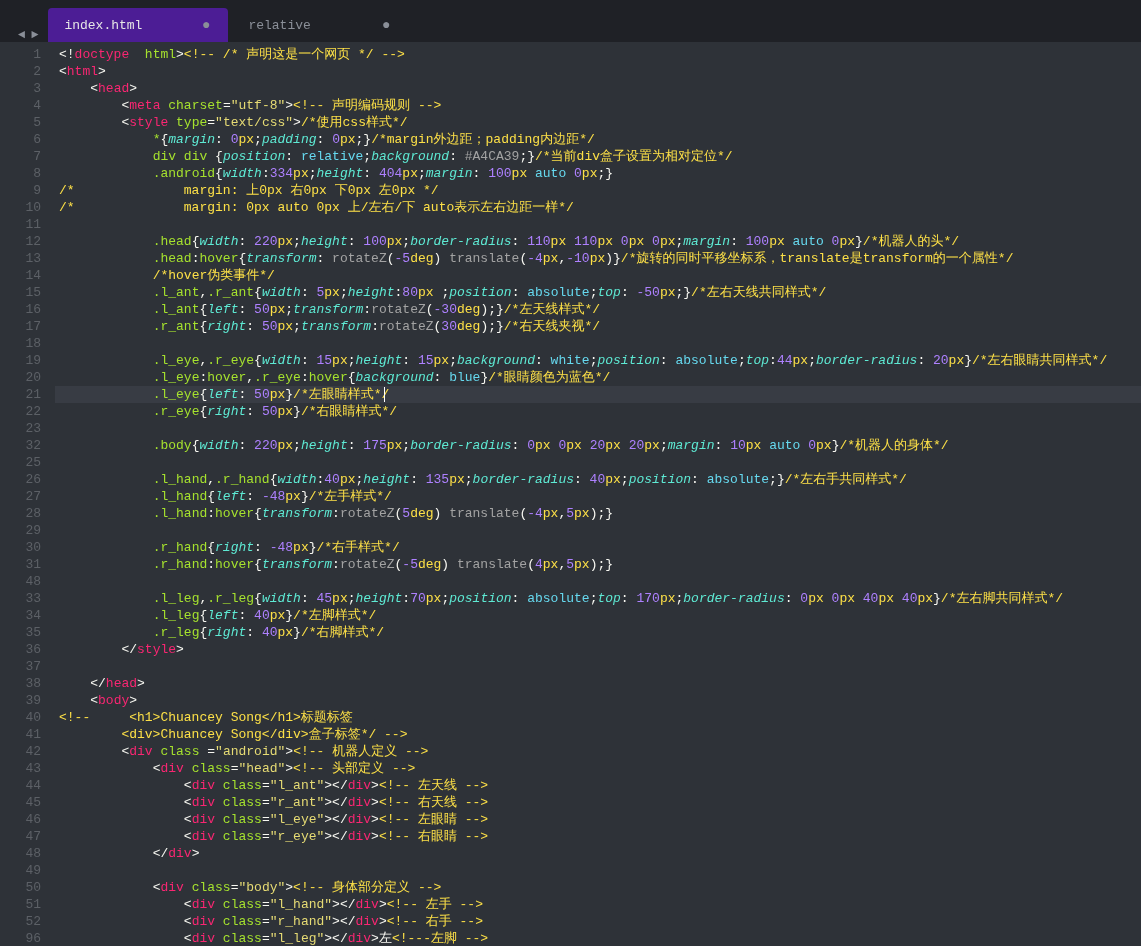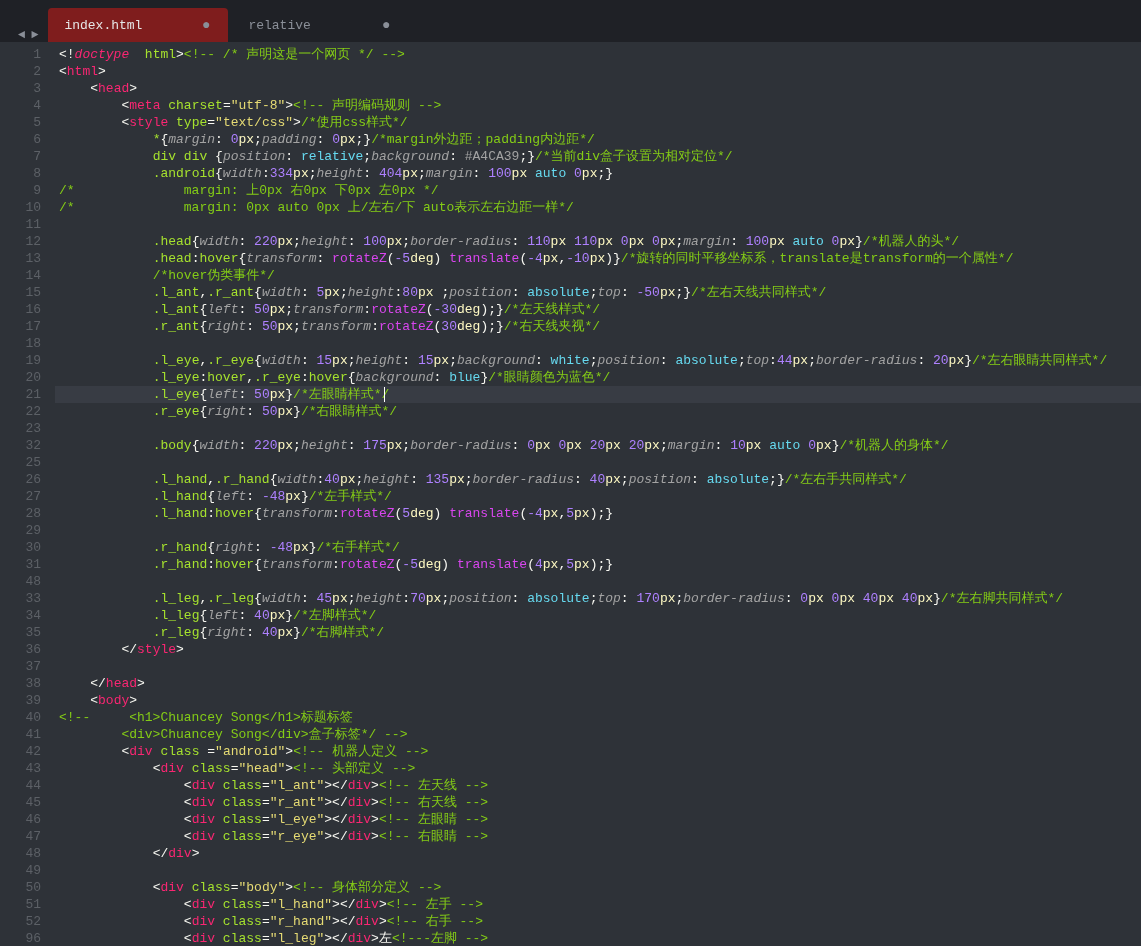--- a/index.html
+++ b/index.html
@@ -2,44 +2,44 @@
 <html><head>
 <meta charset="utf-8">
 <style>
 * { margin:0; padding:0; box-sizing:border-box; }
 body { background:#2e3238; font-family:Consolas,"Courier New",monospace; font-size:13px; color:#c5c8c6; overflow:hidden; width:1141px; height:946px; }
 .topbar { display:flex; align-items:center; background:#1f2126; height:8px; }
 .tabs { display:flex; align-items:flex-end; background:#1f2126; height:34px; padding-left:8px; }
 .nav-arrows { display:flex; gap:6px; padding:0 10px; color:#8a8f98; }
 .nav-arrows span { font-size:12px; cursor:pointer; }
 .tab { display:flex; align-items:center; height:34px; padding:0 18px 0 20px; color:#8a8f98; border-top-left-radius:4px; border-top-right-radius:4px; position:relative; min-width:180px; }
-.tab.active { background:#7f1d1d; color:#e6e6e6;padding-left:16px; }
+.tab.active { background:#4c1d95; color:#e6e6e6;padding-left:16px; }
 .tab .dirty { margin-left:auto; font-size:14px; color:#8a8f98; }
 .tab.active .dirty { color:#8a8f98; }
 .editor { display:flex; height:calc(100% - 42px); }
 .gutter { width:55px; text-align:right; padding-right:14px; color:#5c6066; background:#2e3238; user-select:none; line-height:17px; padding-top:4px; }
 .gutter div { height:17px; }
 .code { flex:1; padding-top:4px; line-height:17px; white-space:pre; position:relative; }
 .code .line { height:17px; position:relative; padding-left:4px; }
 .code .line.hl { background:#383c44;font-family:Liberation Mono, monospace; }
 .cursor { position:absolute; width:1px; height:15px; background:#fff; top:1px; }
 
 
 .pun { color:#f8f8f2; }
-.kw  { color:#f92672;font-style:italic; }      
+.kw  { color:#f92672; }      
 .tag { color:#f92672; }
 .attr{ color:#a6e22e; }      
 .str { color:#e6db74; }      
-.cmt { color:#84cc16; font-style:normal; } 
+.cmt { color:#fde047; font-style:normal; } 
 .sel { color:#a6e22e; }      
-.prop{ color:#a3a3a3; font-style:italic; } 
+.prop{ color:#5eead4; font-style:italic; } 
 .num { color:#ae81ff; }      
-.unit{ color:#fef9c3; }      
+.unit{ color:#fde047; }      
 .val { color:#66d9ef; }      
-.fn  { color:#d946ef; }
+.fn  { color:#a3a3a3; }
 .txt { color:#f8f8f2; }
 .hex { color:#a3a3a3; }
 </style>
 </head>
 <body>
 
 <div class="topbar"></div>
 <div class="tabs">
   <div class="nav-arrows">
     <span>◄</span>

